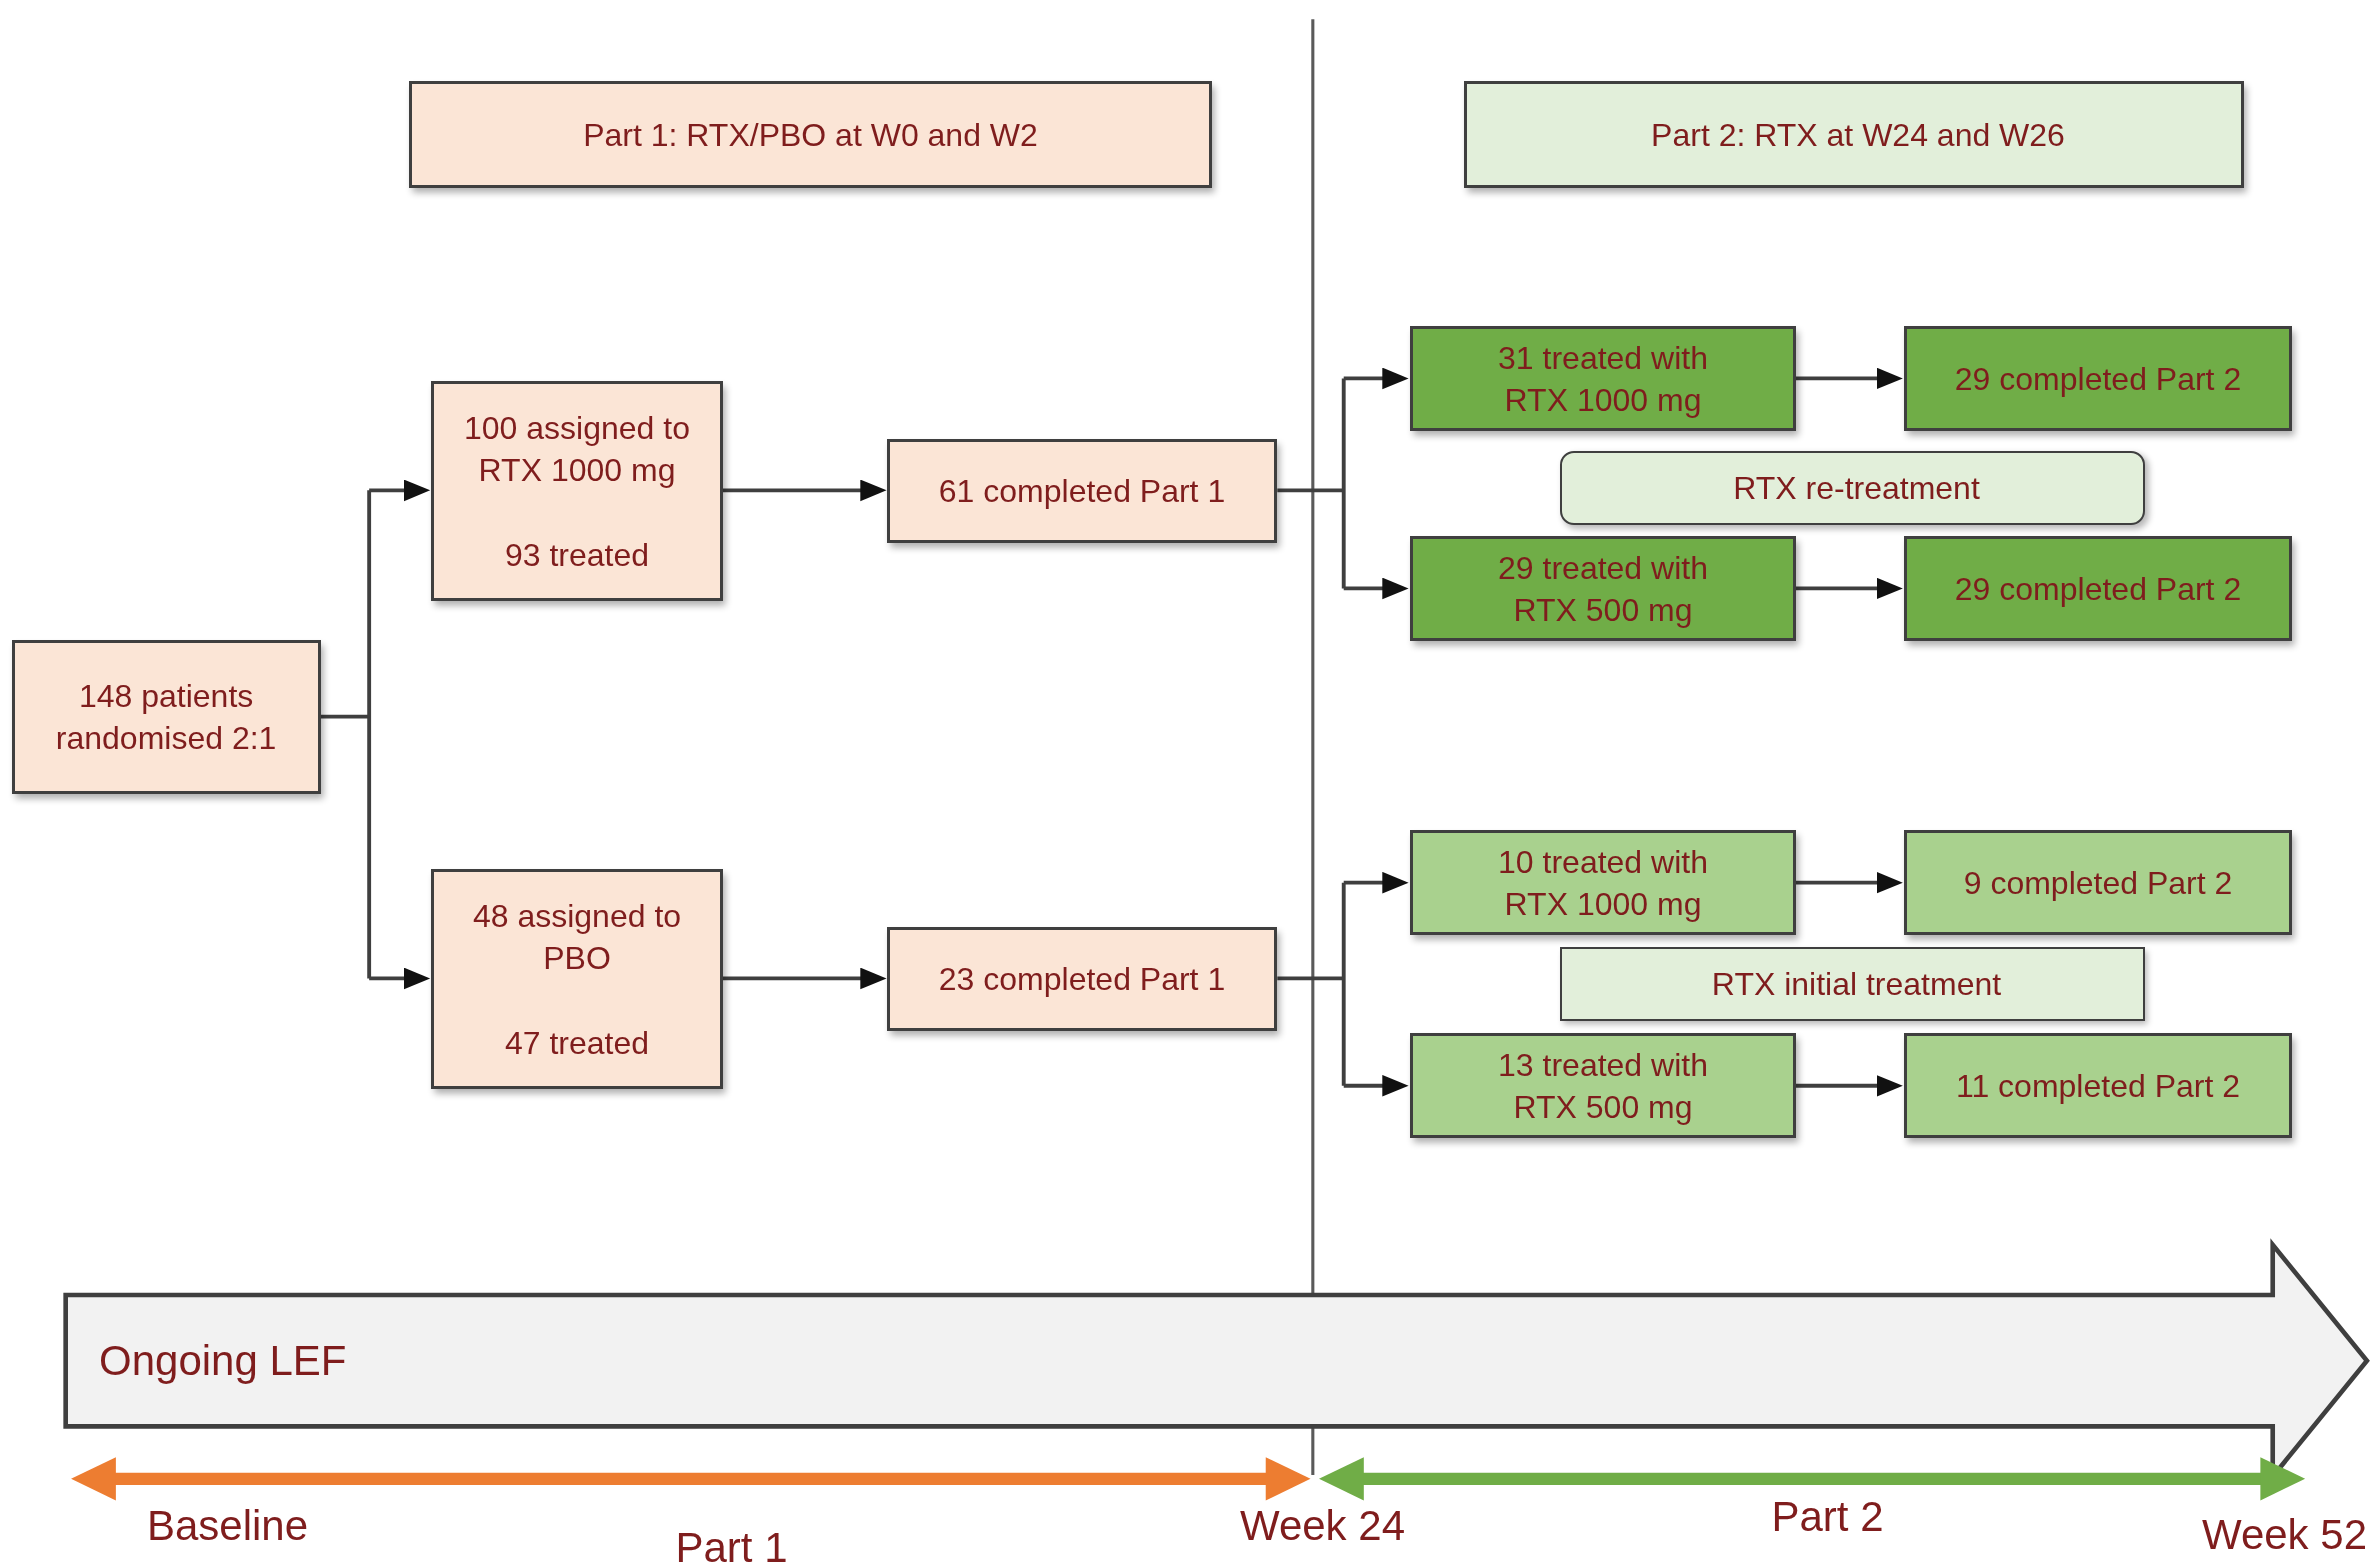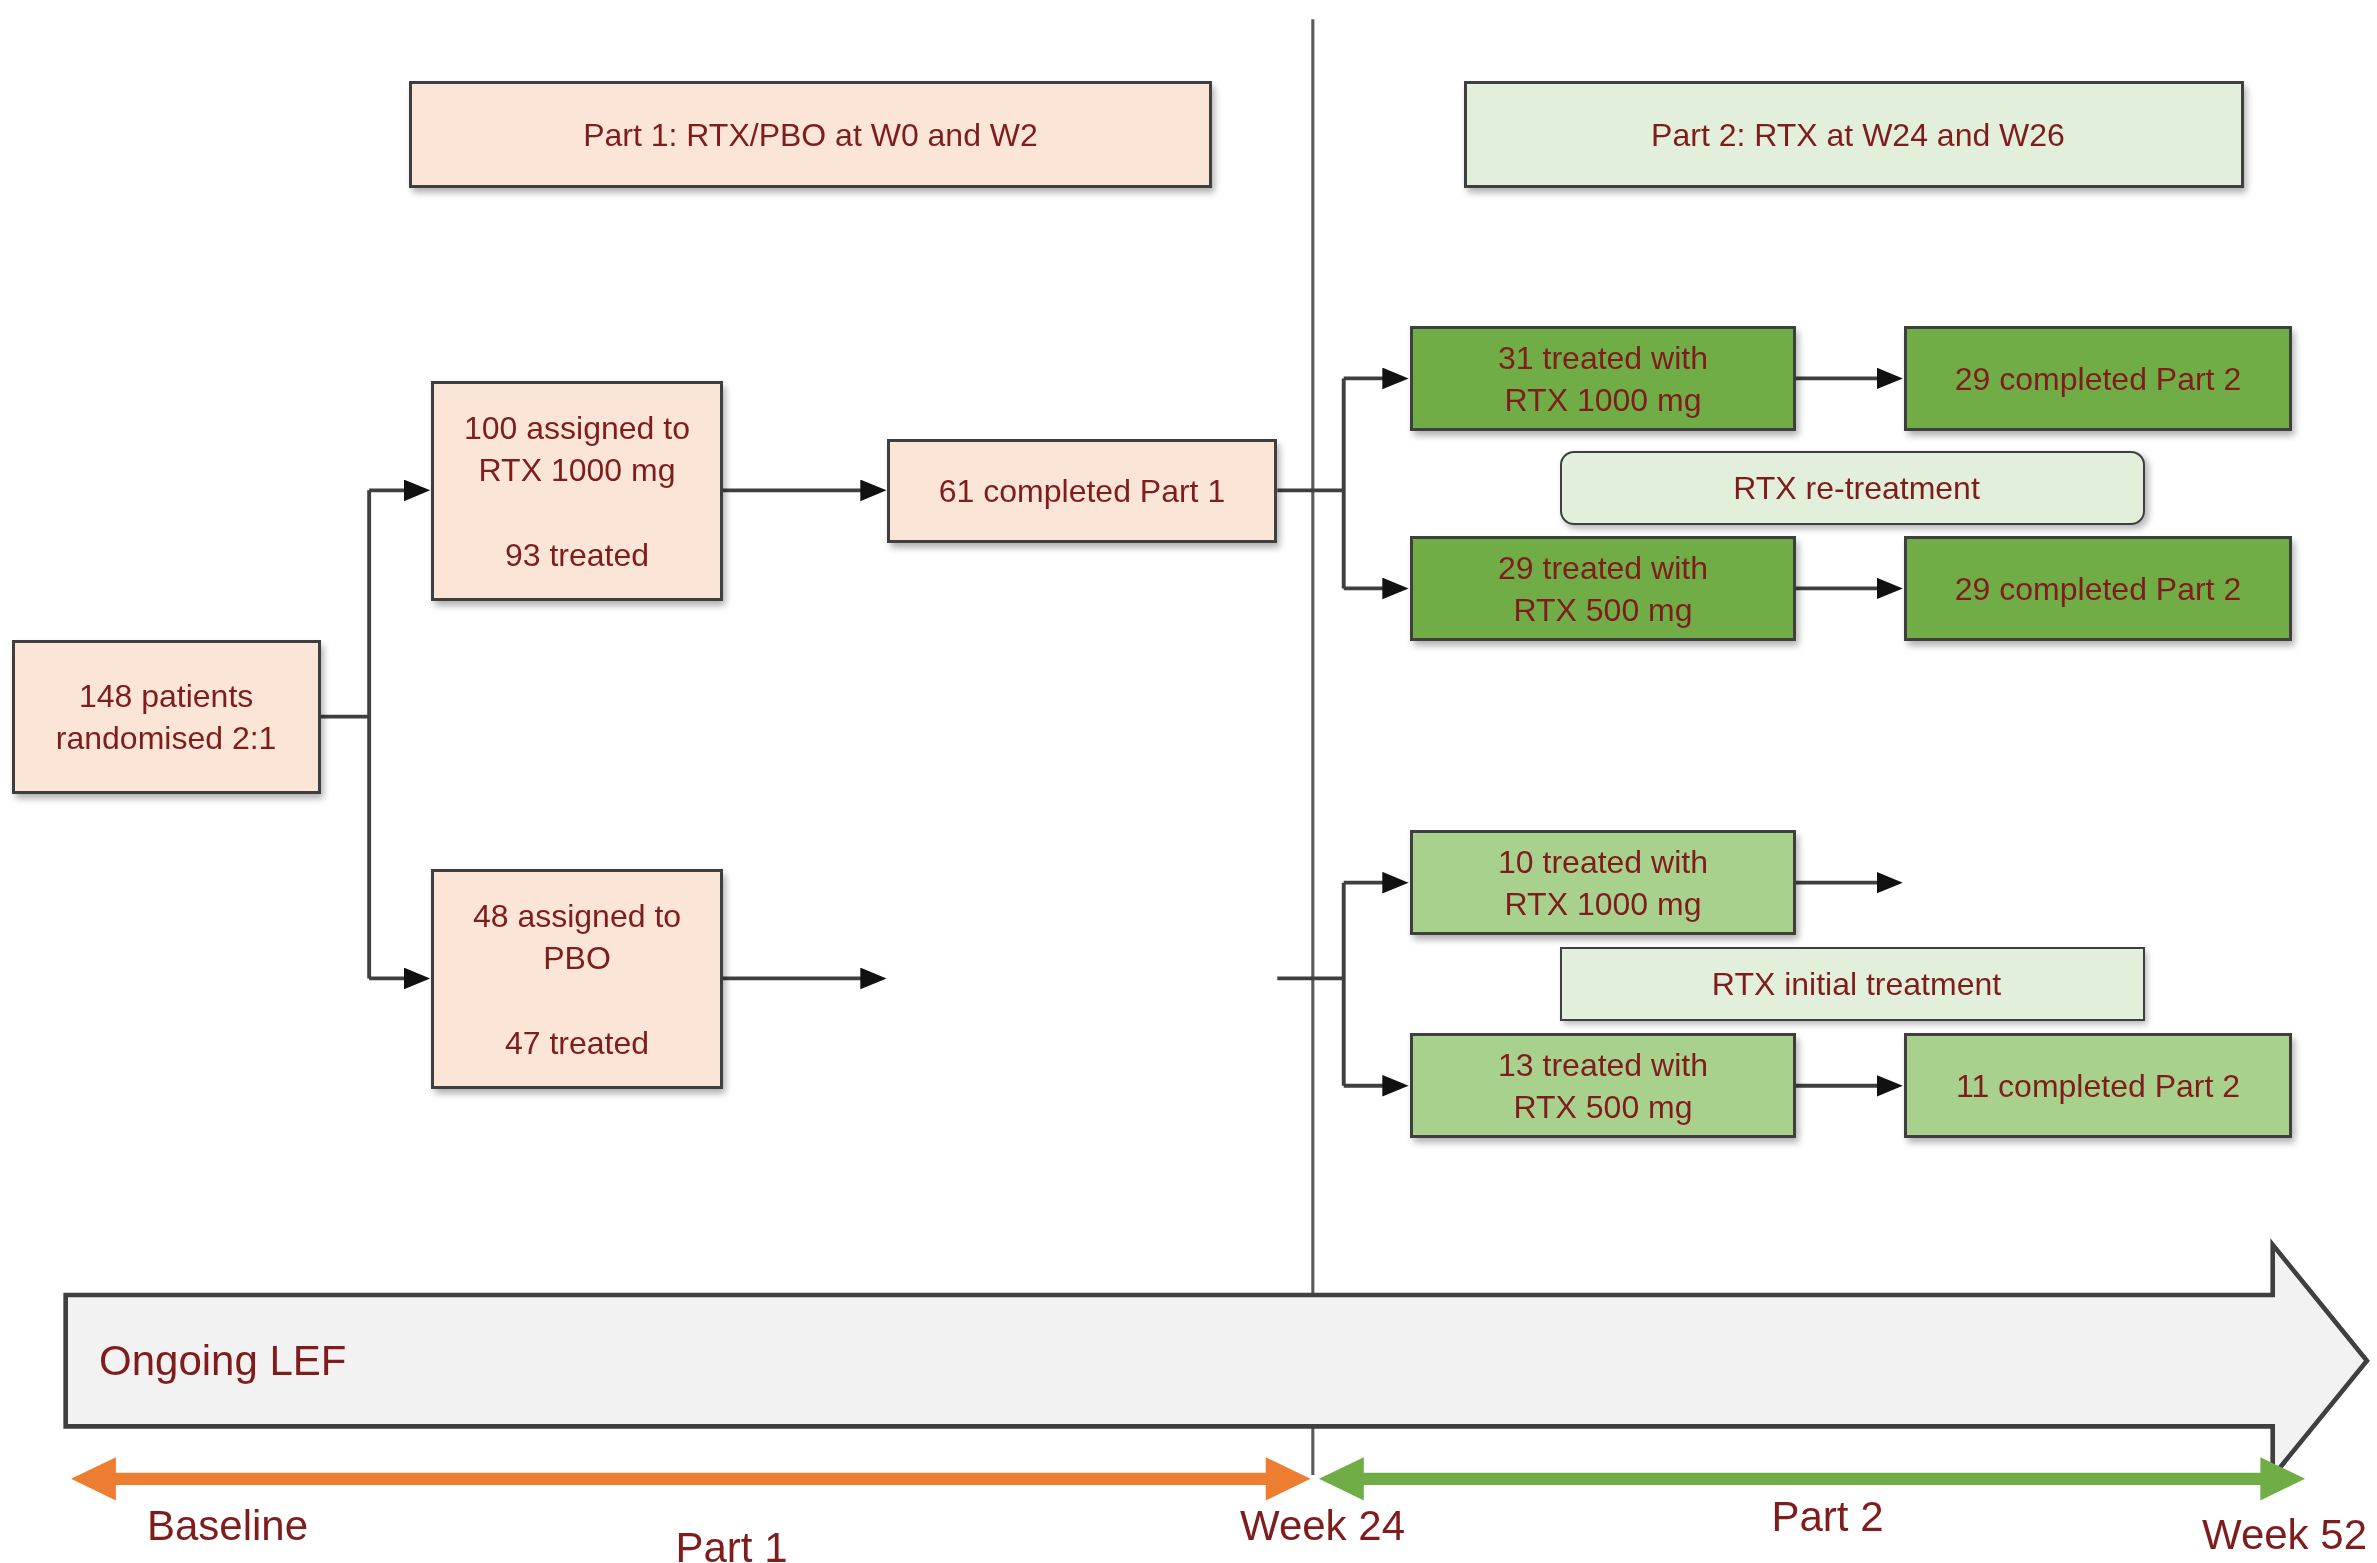--- a/index.html
+++ b/index.html
@@ -115,39 +115,41 @@
     <div class="treated-line">93 treated</div>
   </div>
 
   <div class="box peach" style="left:431px;top:869px;width:292px;height:220px;">
     <div>48 assigned to</div>
     <div>PBO</div>
     <div class="treated-line">47 treated</div>
   </div>
 
   <div class="box peach" style="left:887px;top:439px;width:390px;height:104px;">61 completed Part 1</div>
+  <div class="box peach" style="left:887px;top:927px;width:390px;height:104px;">23 completed Part 1</div>
 
   <div class="box mid-green" style="left:1410px;top:326px;width:386px;height:105px;">
     <div>31 treated with</div>
     <div>RTX 1000 mg</div>
   </div>
   <div class="box mid-green" style="left:1904px;top:326px;width:388px;height:105px;">29 completed Part 2</div>
 
   <div class="box pale-green label-box" style="left:1560px;top:451px;width:585px;height:74px;border-radius:14px;">RTX re-treatment</div>
 
   <div class="box mid-green" style="left:1410px;top:536px;width:386px;height:105px;">
     <div>29 treated with</div>
     <div>RTX 500 mg</div>
   </div>
   <div class="box mid-green" style="left:1904px;top:536px;width:388px;height:105px;">29 completed Part 2</div>
 
   <div class="box light-green" style="left:1410px;top:830px;width:386px;height:105px;">
     <div>10 treated with</div>
     <div>RTX 1000 mg</div>
   </div>
+  <div class="box light-green" style="left:1904px;top:830px;width:388px;height:105px;">9 completed Part 2</div>
 
   <div class="box pale-green label-box" style="left:1560px;top:947px;width:585px;height:74px;">RTX initial treatment</div>
 
   <div class="box light-green" style="left:1410px;top:1033px;width:386px;height:105px;align-items:center;">
     <div>13 treated with</div>
     <div>RTX 500 mg</div>
   </div>
   <div class="box light-green" style="left:1904px;top:1033px;width:388px;height:105px;">11 completed Part 2</div>
 
   <div id="ongoing-lef">Ongoing LEF</div>

